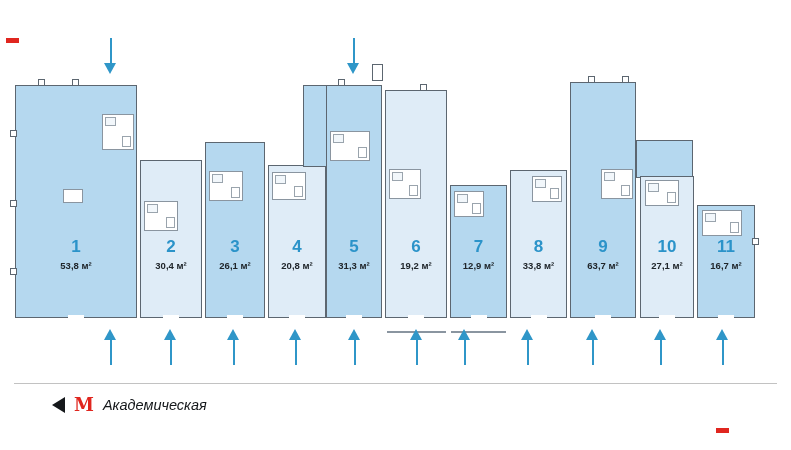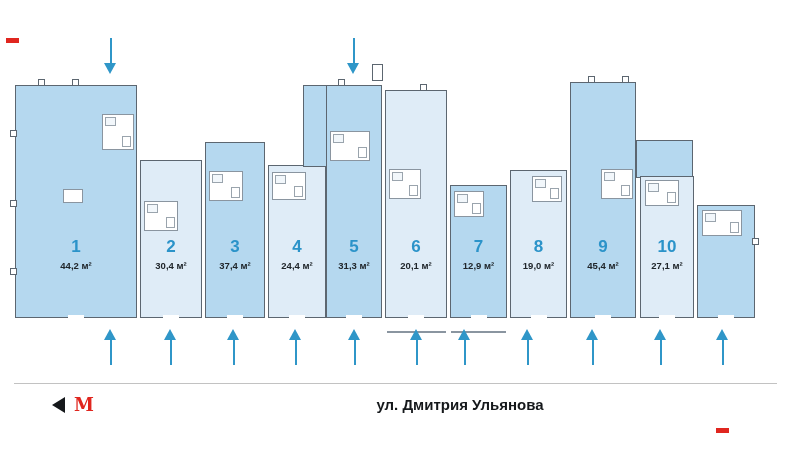--- a/index.html
+++ b/index.html
@@ -56,110 +56,114 @@
 
   <div class="arrow down" style="left:103px;top:38px"></div>
   <div class="arrow down" style="left:346px;top:38px"></div>
   <div class="chimney"></div>
 
   <div class="unit dark" style="left:15px;top:85px;width:122px;height:233px">
     <div class="wc" style="left:86px;top:28px;width:32px;height:36px"></div>
     <div class="shaft" style="left:47px;top:103px;width:20px;height:14px"></div>
     <div class="labels">
       <span class="unit-number">1</span>
-      <span class="unit-area">44,2 м²</span>
+      <span class="unit-area">53,8 м²</span>
     </div>
     <div class="door"></div>
   </div>
 
   <div class="unit light" style="left:140px;top:160px;width:62px;height:158px">
     <div class="wc" style="left:3px;top:40px;width:34px;height:30px"></div>
     <div class="labels">
       <span class="unit-number">2</span>
       <span class="unit-area">30,4 м²</span>
     </div>
     <div class="door"></div>
   </div>
 
   <div class="unit dark" style="left:205px;top:142px;width:60px;height:176px">
     <div class="wc" style="left:3px;top:28px;width:34px;height:30px"></div>
     <div class="labels">
       <span class="unit-number">3</span>
-      <span class="unit-area">37,4 м²</span>
+      <span class="unit-area">26,1 м²</span>
     </div>
     <div class="door"></div>
   </div>
 
   <div class="unit light" style="left:268px;top:165px;width:58px;height:153px">
     <div class="wc" style="left:3px;top:6px;width:34px;height:28px"></div>
     <div class="labels">
       <span class="unit-number">4</span>
-      <span class="unit-area">24,4 м²</span>
+      <span class="unit-area">20,8 м²</span>
     </div>
     <div class="door"></div>
   </div>
 
   <div class="unit dark" style="left:303px;top:85px;width:27px;height:82px"></div>
   <div class="unit dark" style="left:326px;top:85px;width:56px;height:233px">
     <div class="wc" style="left:3px;top:45px;width:40px;height:30px"></div>
     <div class="labels">
       <span class="unit-number">5</span>
       <span class="unit-area">31,3 м²</span>
     </div>
     <div class="door"></div>
   </div>
 
   <div class="unit light" style="left:385px;top:90px;width:62px;height:228px">
     <div class="wc" style="left:3px;top:78px;width:32px;height:30px"></div>
     <div class="labels">
       <span class="unit-number">6</span>
-      <span class="unit-area">20,1 м²</span>
+      <span class="unit-area">19,2 м²</span>
     </div>
     <div class="door"></div>
   </div>
 
   <div class="unit dark" style="left:450px;top:185px;width:57px;height:133px">
     <div class="wc" style="left:3px;top:5px;width:30px;height:26px"></div>
     <div class="labels">
       <span class="unit-number">7</span>
       <span class="unit-area">12,9 м²</span>
     </div>
     <div class="door"></div>
   </div>
 
   <div class="unit light" style="left:510px;top:170px;width:57px;height:148px">
     <div class="wc" style="left:21px;top:5px;width:30px;height:26px"></div>
     <div class="labels">
       <span class="unit-number">8</span>
-      <span class="unit-area">19,0 м²</span>
+      <span class="unit-area">33,8 м²</span>
     </div>
     <div class="door"></div>
   </div>
 
   <div class="unit dark" style="left:570px;top:82px;width:66px;height:236px">
     <div class="wc" style="left:30px;top:86px;width:32px;height:30px"></div>
     <div class="labels">
       <span class="unit-number">9</span>
-      <span class="unit-area">45,4 м²</span>
+      <span class="unit-area">63,7 м²</span>
     </div>
     <div class="door"></div>
   </div>
   <div class="unit dark" style="left:636px;top:140px;width:57px;height:38px"></div>
 
   <div class="unit light" style="left:640px;top:176px;width:54px;height:142px">
     <div class="wc" style="left:4px;top:3px;width:34px;height:26px"></div>
     <div class="labels">
       <span class="unit-number">10</span>
       <span class="unit-area">27,1 м²</span>
     </div>
     <div class="door"></div>
   </div>
 
   <div class="unit dark" style="left:697px;top:205px;width:58px;height:113px">
     <div class="wc" style="left:4px;top:4px;width:40px;height:26px"></div>
+    <div class="labels">
+      <span class="unit-number">11</span>
+      <span class="unit-area">16,7 м²</span>
+    </div>
     <div class="door"></div>
   </div>
 
   <div class="pil" style="left:38px;top:79px"></div>
   <div class="pil" style="left:72px;top:79px"></div>
   <div class="pil" style="left:10px;top:130px"></div>
   <div class="pil" style="left:10px;top:200px"></div>
   <div class="pil" style="left:10px;top:268px"></div>
   <div class="pil" style="left:338px;top:79px"></div>
   <div class="pil" style="left:420px;top:84px"></div>
@@ -179,16 +183,16 @@
   <div class="arrow up" style="left:457px;top:329px"></div>
   <div class="arrow up" style="left:520px;top:329px"></div>
   <div class="arrow up" style="left:585px;top:329px"></div>
   <div class="arrow up" style="left:653px;top:329px"></div>
   <div class="arrow up" style="left:715px;top:329px"></div>
 
   <div class="divider"></div>
   <div class="legend-left">
     <span class="tri"></span>
     <span class="metro-m">М</span>
+    <span class="station">Академическая</span>
   </div>
-  <div class="street">ул. Дмитрия Ульянова</div>
 
 </div>
 
 </body></html>

